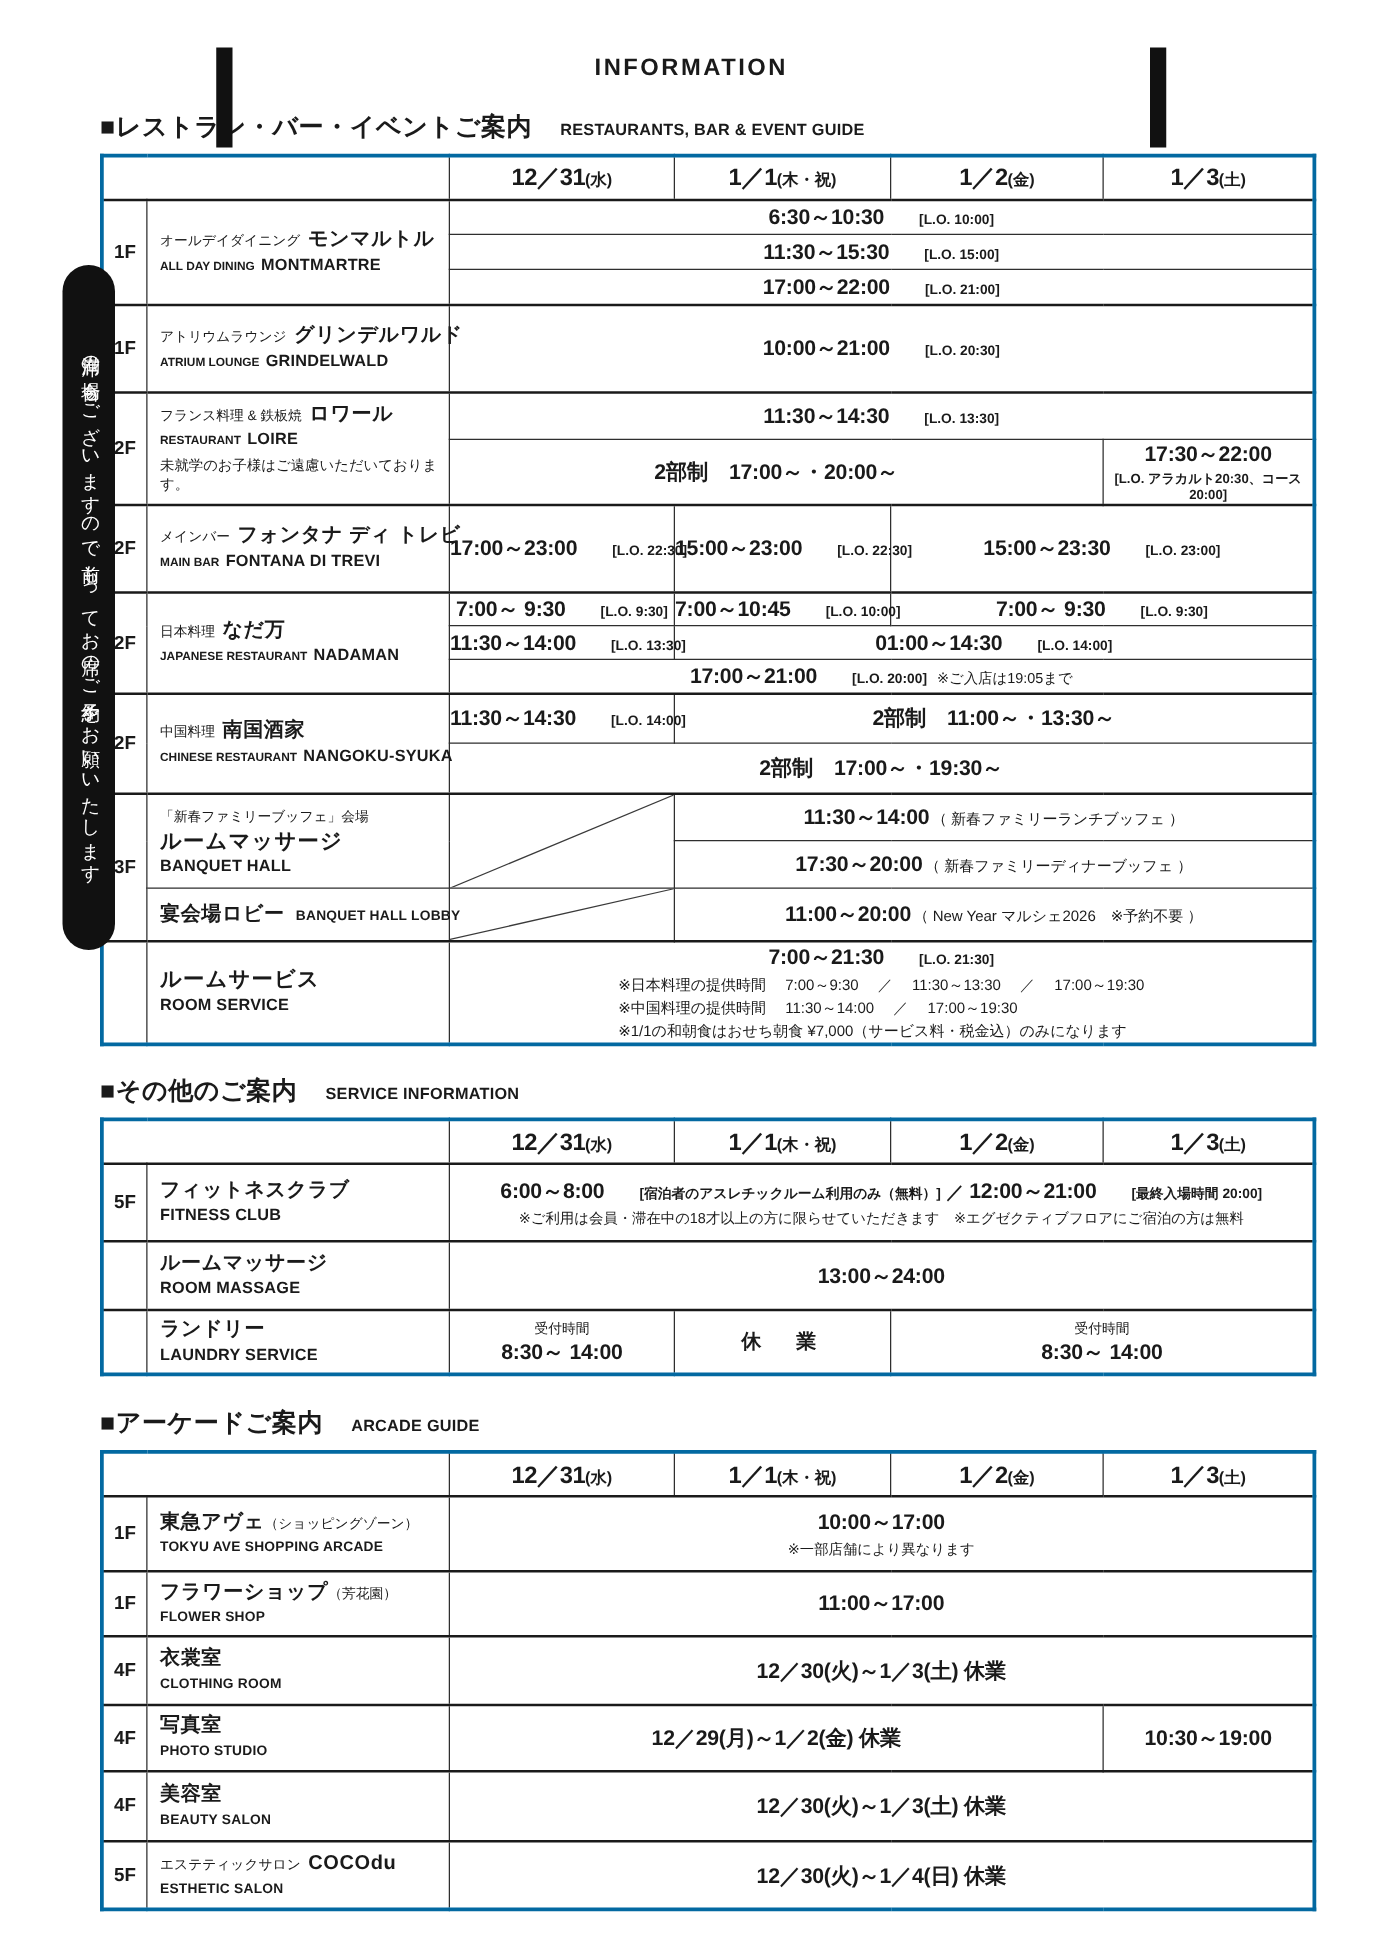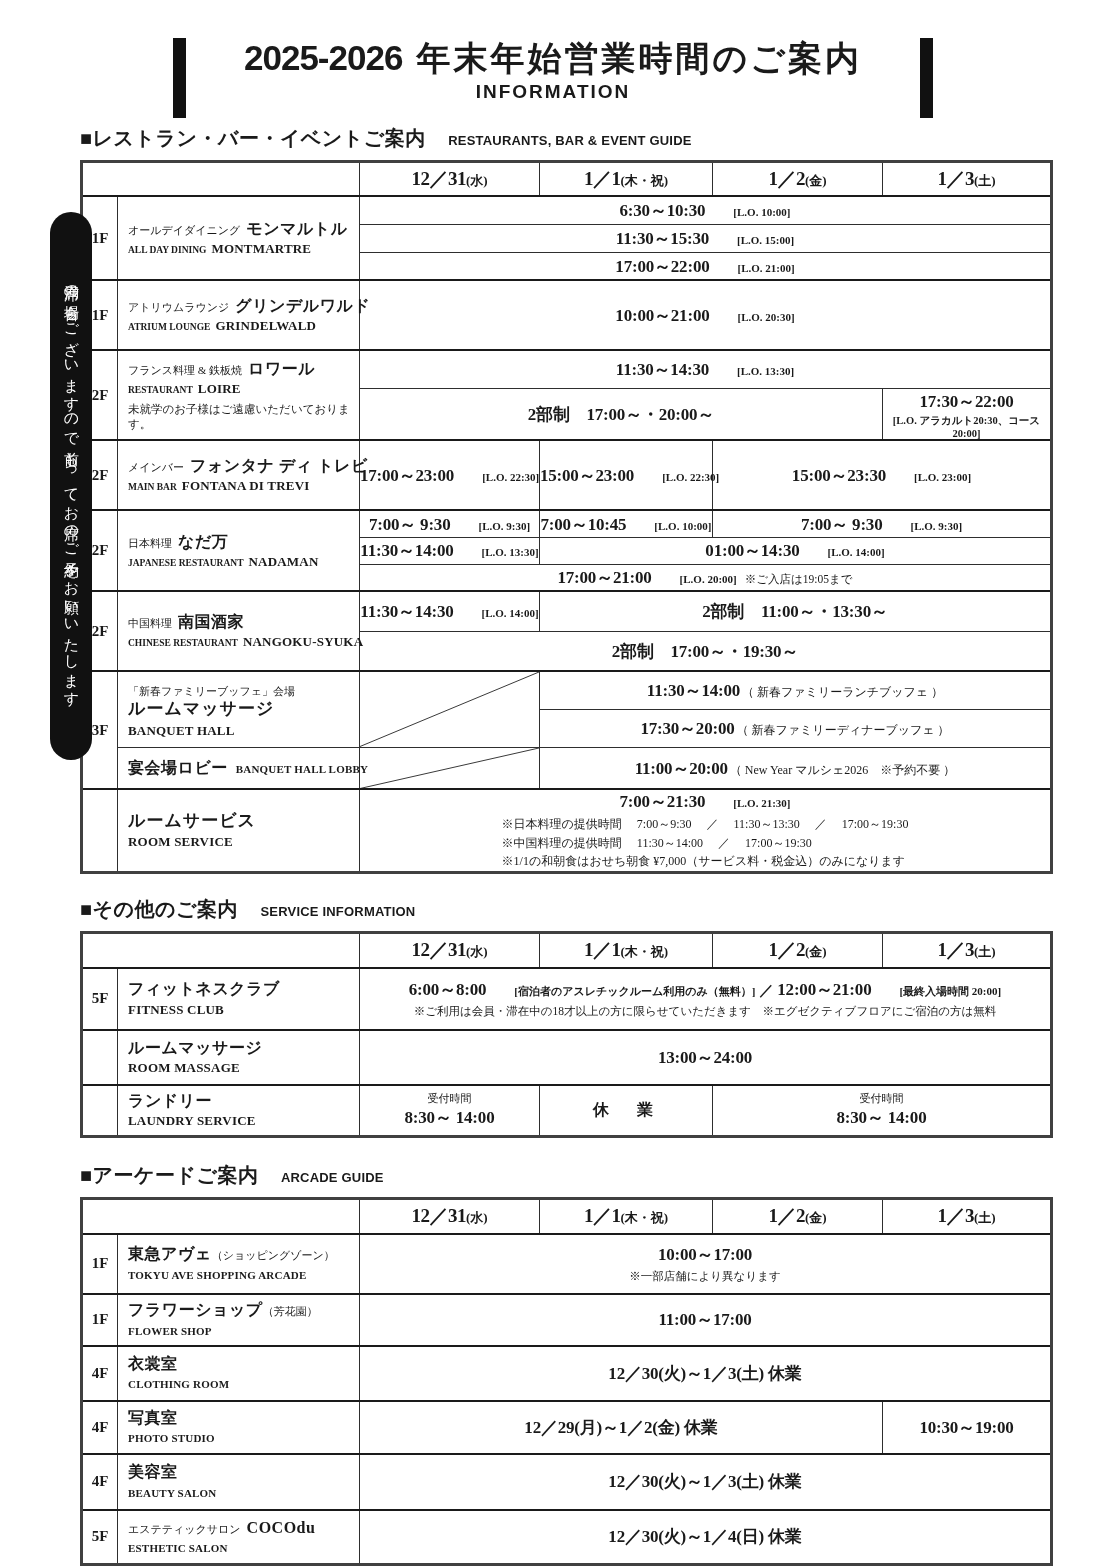--- a/index.html
+++ b/index.html
@@ -30,21 +30,21 @@
     font-size: 15px; letter-spacing: 1px;
     display: flex; align-items: center; justify-content: center;
     padding: 14px 0;
   }
   
   .content { margin-left: 80px; width: 970px; }
   .sec-head { margin-top: 18px; margin-bottom: 8px; white-space: nowrap; }
   .sec-head .jp { font-size: 20px; font-weight: bold; letter-spacing: 0.5px; }
   .sec-head .en { font-size: 13px; font-weight: bold; margin-left: 18px; letter-spacing: 0.2px; }
   
-  table.tbl { border-collapse: collapse; table-layout: fixed; width: 970px; border: 3px solid #404040; font-family: Liberation Serif, serif; }
+  table.tbl { border-collapse: collapse; table-layout: fixed; width: 970px; border: 3px solid #0369a1; }
   .tbl th, .tbl td { border: 1px solid #2e2e2e; padding: 0; vertical-align: middle; }
   .tbl thead th { border-bottom: 2px solid #1a1a1a; height: 35px; text-align: center; background: #fff; }
   tr.grp > td { border-top: 2px solid #1a1a1a; }
   .col-floor { width: 36px; } .col-label { width: 242px; }
   .col-d1 { width: 180px; } .col-d2 { width: 173px; } .col-d3 { width: 170px; } .col-d4 { width: 169px; }
   .d-date { font-size: 19px; font-weight: bold; letter-spacing: -0.5px; }
   .d-wd { font-size: 13px; font-weight: bold; }
   td.floor { text-align: center; font-size: 15px; font-weight: bold; }
   td.lbl { padding: 4px 6px 4px 10px; }
   .l1 { line-height: 1.2; white-space: nowrap; }
@@ -71,23 +71,20 @@
   .h52 td { height: 52px; } .h53 td { height: 53px; } .h55 td { height: 55px; }
   .h56 td { height: 56px; } .h60 td { height: 60px; }
   .h62 td { height: 62px; } .h70 td { height: 70px; } .h78 td { height: 78px; }
 </style>
 </head>
 <body>
 
 <div class="doc-header">
   <div class="hbar left"></div>
   <div class="hbar right"></div>
-  <div class="title-line">
-    <span class="title-year">2025-2026</span><span class="title-jp">年末年始営業時間のご案内</span>
-  </div>
   <div class="title-sub">INFORMATION</div>
 </div>
 
 <div class="side-note">満席の場合もございますので前もってお席のご予約をお願いいたします</div>
 
 <div class="content">
 
   <div class="sec-head">
     <span class="jp">■レストラン・バー・イベントご案内</span>
     <span class="en">RESTAURANTS, BAR &amp; EVENT GUIDE</span>

